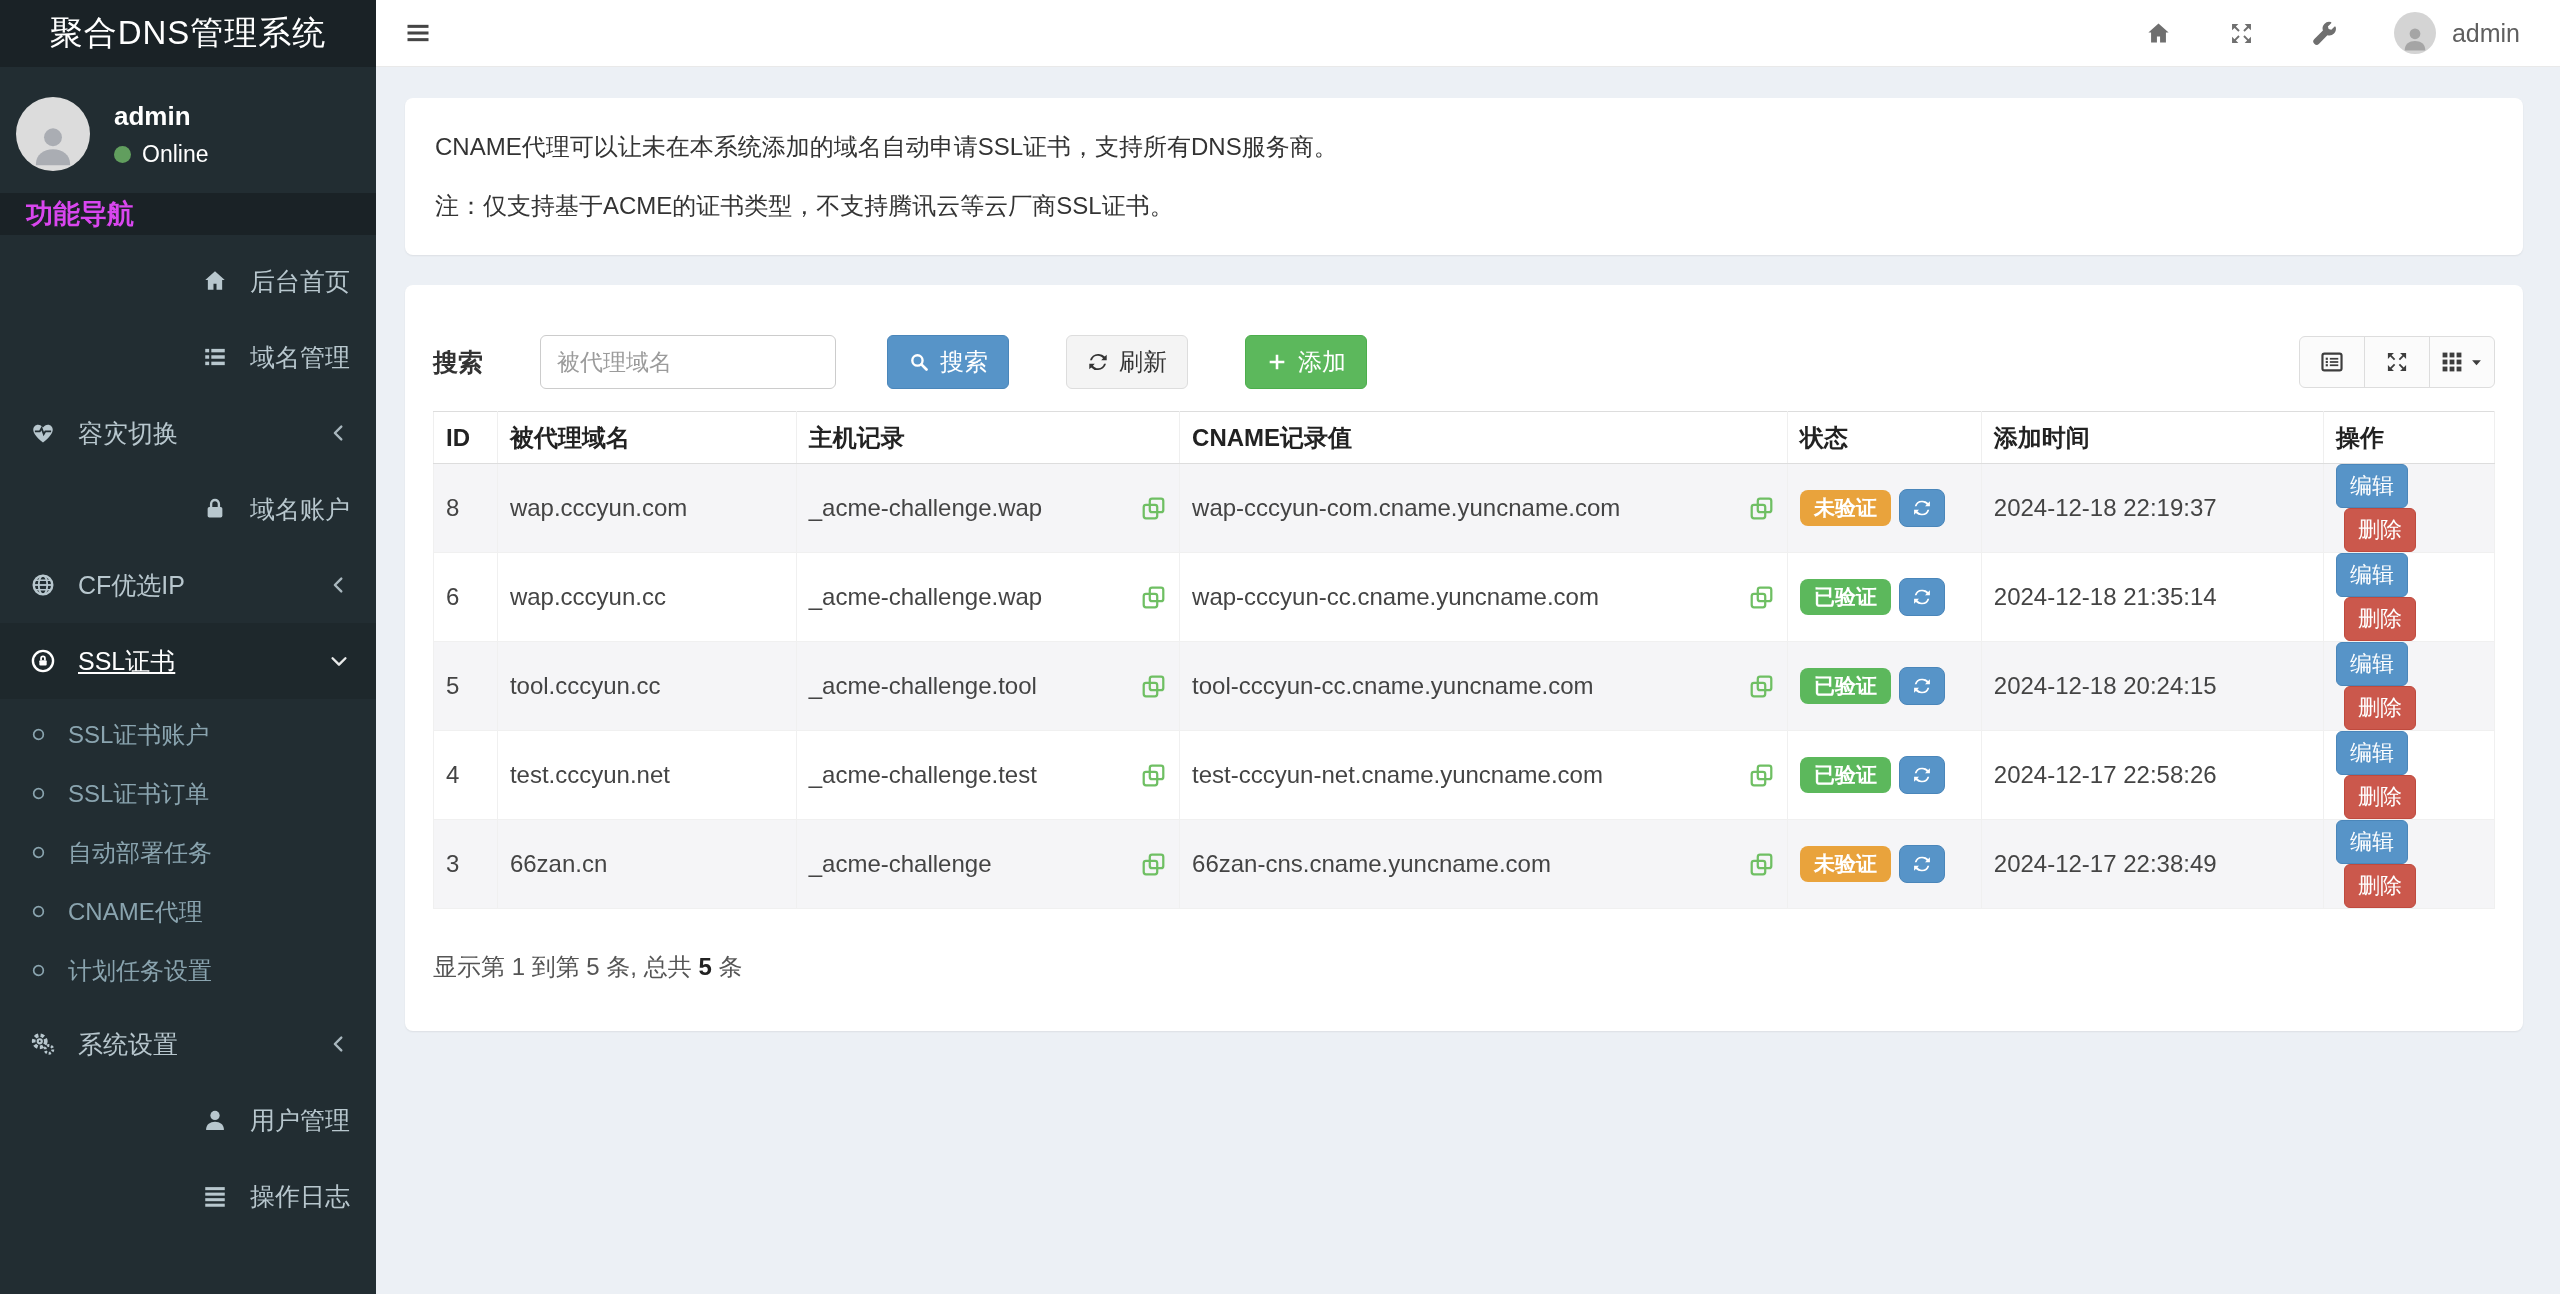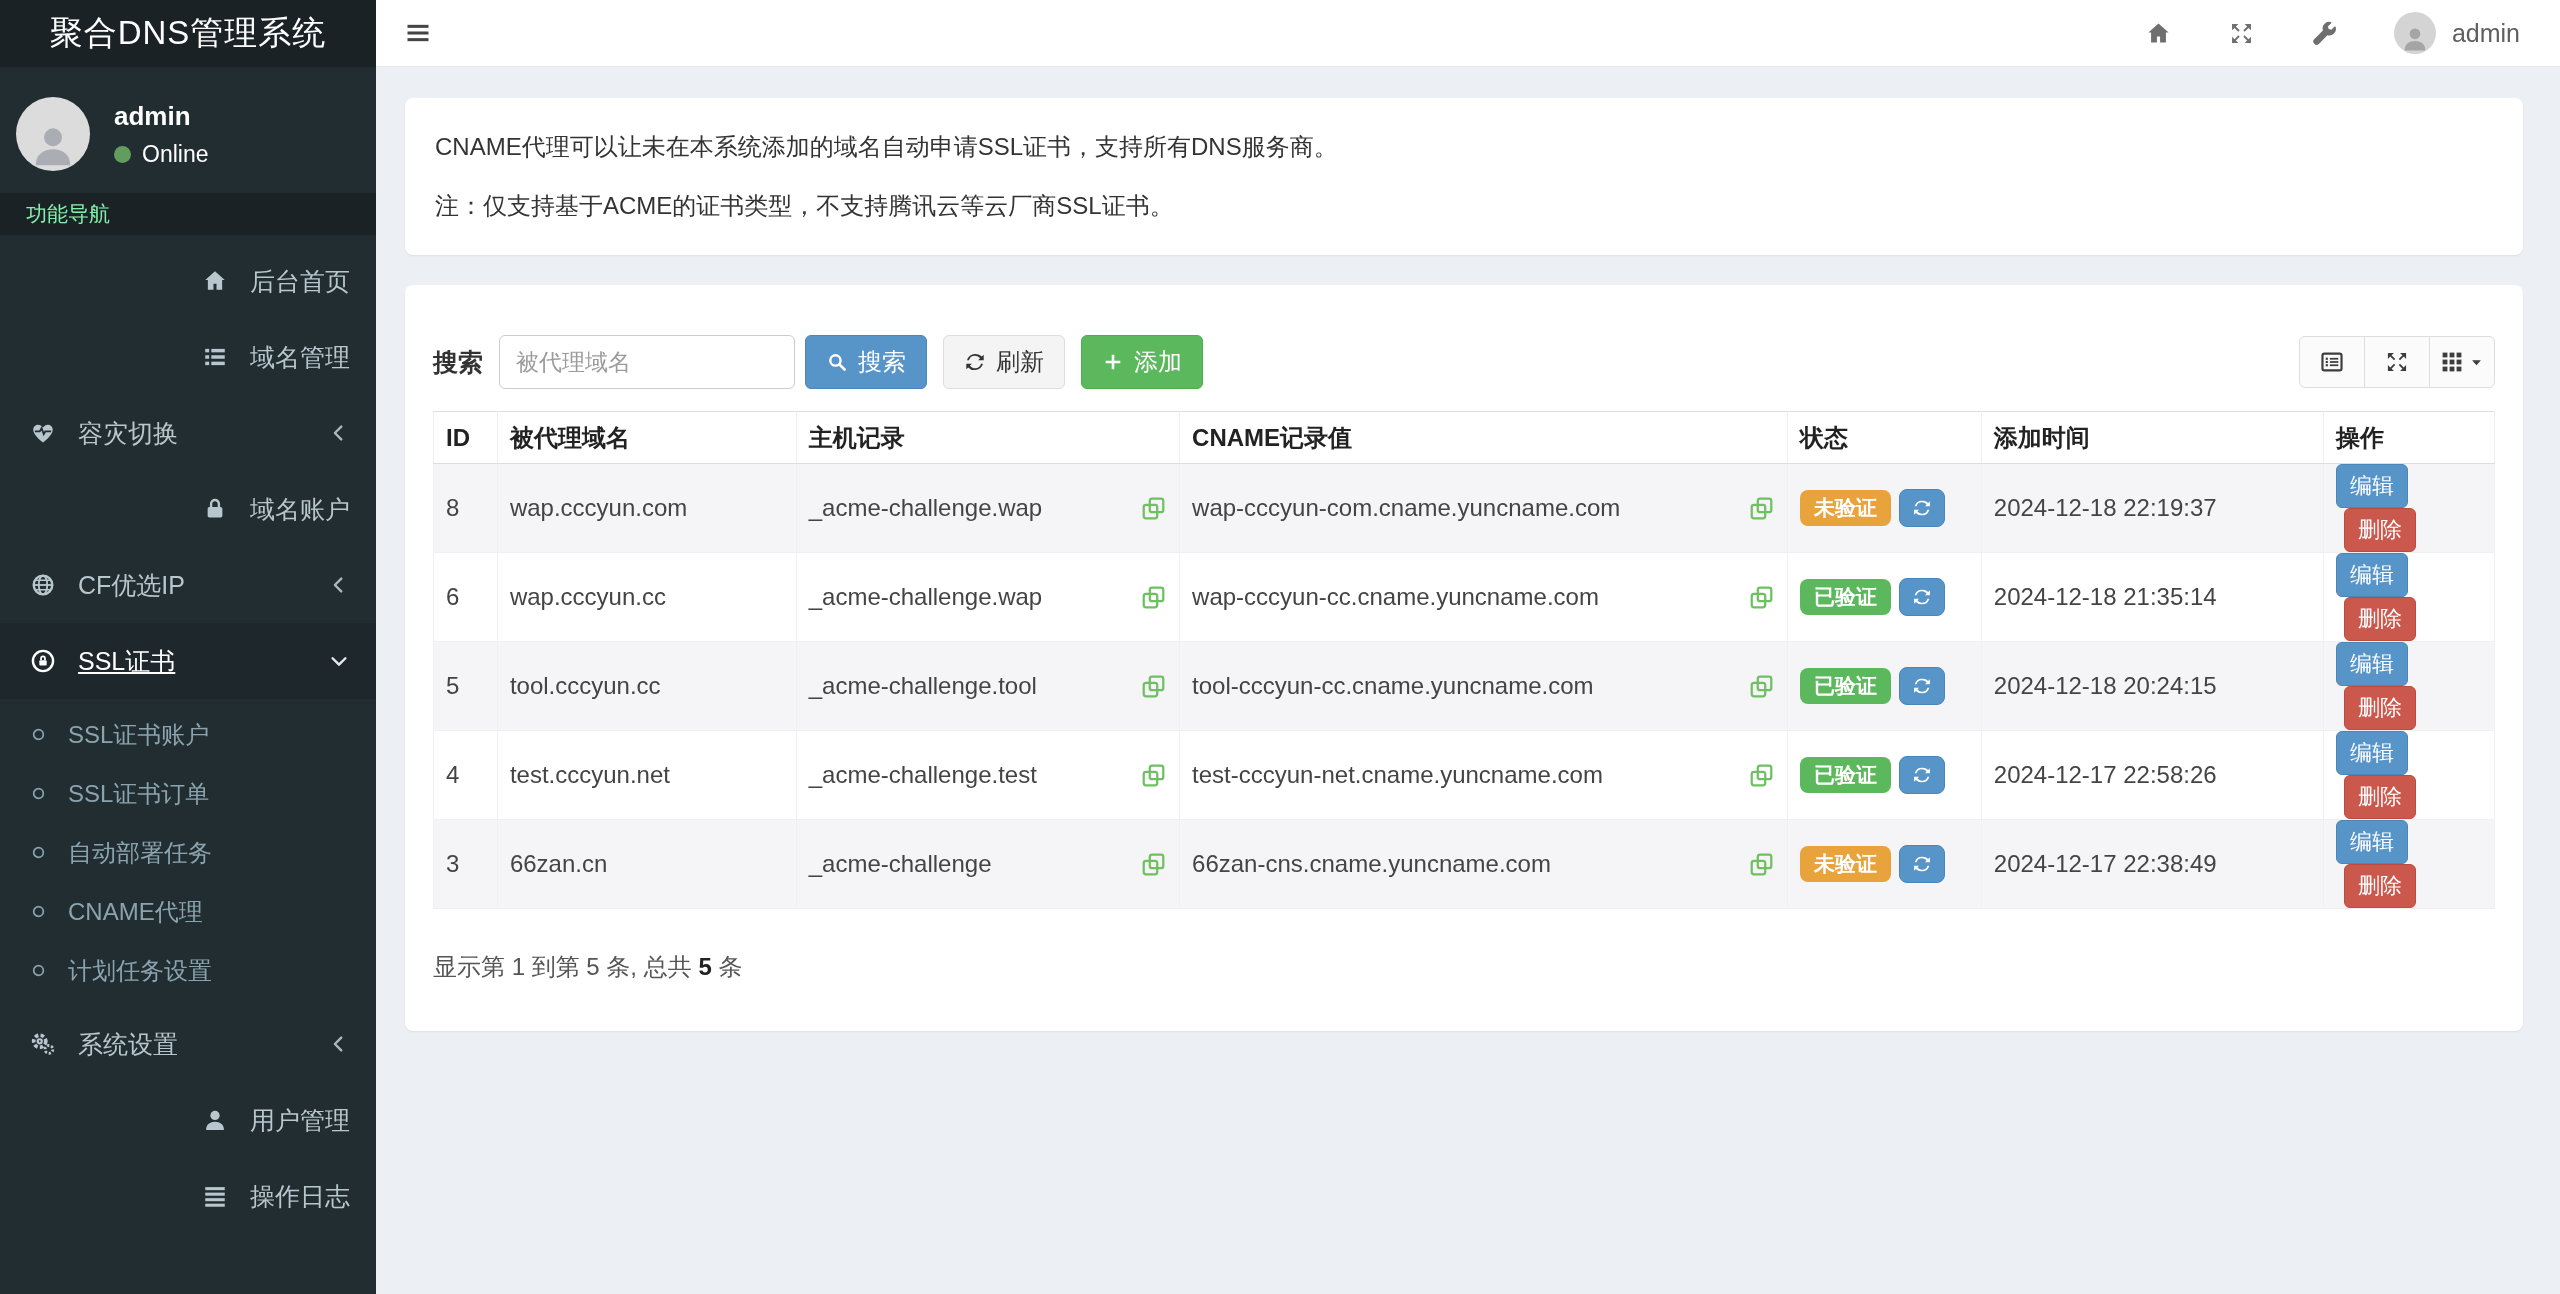--- a/index.html
+++ b/index.html
@@ -14,22 +14,22 @@
   .sidebar { width:376px; min-width:376px; height:1294px; background:#222d32; }
   .logo { height:67px; background:#1a2226; color:#fff; font-size:33px;
           display:flex; align-items:center; justify-content:center; letter-spacing:1px; cursor:pointer; }
   .user-panel { display:flex; align-items:center; gap:24px; padding:30px 18px 22px 16px; }
   .user-avatar { width:74px; height:74px; border-radius:50%; background:#dcdcdc;
                  display:flex; align-items:flex-end; justify-content:center; overflow:hidden; }
   .user-avatar svg { color:#aaadb3; }
   .user-name { font-size:26px; color:#fff; font-weight:bold; margin-bottom:9px; }
   .user-status { font-size:23px; color:#fff; display:flex; align-items:center; gap:11px; }
   .dot { width:17px; height:17px; border-radius:50%; background:#619e5e; }
-  .nav-header { background:#1a2226; color:#86efac; font-size:21px; height:42px;
-                display:flex; align-items:center; padding:0 26px; }
+  .nav-header { background:#1a2226; color:#d946ef; font-size:27px; height:42px;
+                display:flex; align-items:center; padding:0 26px;font-weight:bold; }
   .menu { list-style:none; padding-top:8px; }
   .menu-item { height:76px; display:flex; align-items:center; padding:0 26px;
                color:#b8c7ce; font-size:25px; cursor:pointer;justify-content:flex-end; }
   .menu-item .mi-ic { width:34px; margin-right:18px; display:flex; justify-content:center; }
   .menu-item.active { background:#1e282c; color:#fff;text-decoration:underline; }
   .chev { margin-left:auto; opacity:.9; }
   .submenu { list-style:none; padding:6px 0; }
   .submenu-item { height:59px; display:flex; align-items:center; padding:0 26px 0 24px;
                   color:#8aa4af; font-size:24px; cursor:pointer; }
   .submenu-item .mi-ic { width:28px; margin-right:16px; display:flex; justify-content:center; }
@@ -47,21 +47,21 @@
   .tb-avatar svg { color:#a5a5a5; }
   .tb-name { font-size:25px; color:#5f5f5f; }
 
   .content { flex:1; padding:31px 37px 0 29px; }
   .card { background:#fff; border-radius:8px; box-shadow:0 1px 2px rgba(0,0,0,.07); }
   .info-card { padding:33px 30px; margin-bottom:30px; }
   .info-line { font-size:24px; color:#333; }
   .info-line + .info-line { margin-top:27px; }
 
   .table-card { padding:50px 28px 48px; }
-  .toolbar { display:flex; align-items:center; }
+  .toolbar { display:flex; align-items:center;gap:41px; }
   .toolbar-label { font-size:25px; font-weight:bold; color:#333; margin-right:16px; }
   .search-input { width:296px; height:54px; border:1px solid #ccc; border-radius:6px;
                   font-size:23px; padding:0 16px; color:#555; outline:none;
                   font-family:"Liberation Sans","DejaVu Sans",sans-serif; }
   .search-input::placeholder { color:#9b9b9b; }
   .btn { height:54px; border-radius:6px; font-size:24px; display:inline-flex; align-items:center;
          gap:10px; padding:0 20px; border:1px solid transparent; cursor:pointer;
          font-family:inherit; }
   .btn-search { background:#5794c8; border-color:#4a86ba; color:#fff; margin-left:10px; }
   .btn-refresh { background:#f4f4f4; border-color:#ddd; color:#333; margin-left:16px; }

